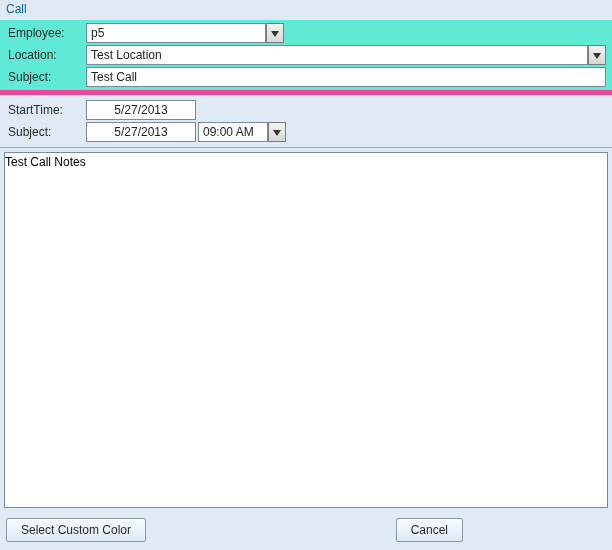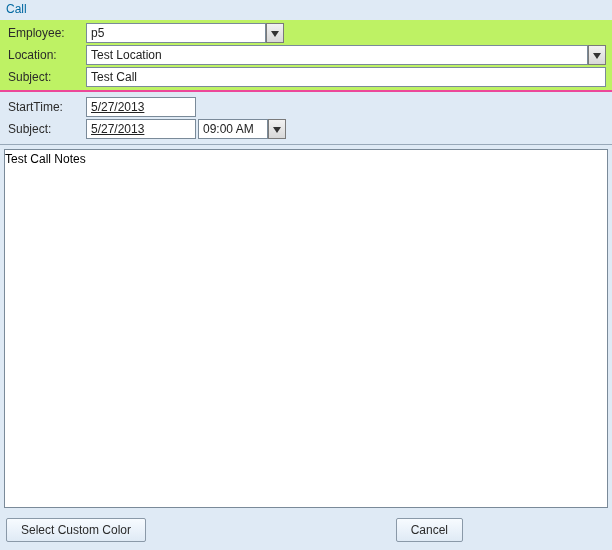--- a/index.html
+++ b/index.html
@@ -26,22 +26,22 @@
     color: #0369a1;
     font-size: 12px;
     background: #dfeaf5;
   }
   .form-row {
     display: flex;
     align-items: center;
     padding: 1px 4px;
   }
   .section {
-    background: #bef264;
-    border-bottom: 2px solid #ec4899;
+    background: #5eead4;
+    border-bottom: 5px solid #ec4899;
     padding: 2px 2px;
   }
   .label {
     width: 80px;
     color: #2b2b2b;
     padding-left: 2px;
   }
   .field-wrap {
     display: flex;
     align-items: flex-end;
@@ -59,21 +59,21 @@
     width: 18px;
     height: 20px;
     border: 1px solid #7a7a7a;
     background: linear-gradient(#f2f2f2,#d8d8d8);
     display: flex;
     align-items: center;
     justify-content: center;
     cursor: pointer;
   }
   .combo-btn svg { width: 8px; height: 6px; }
-  .date-field { width: 110px; text-align: left; text-decoration: underline; }
+  .date-field { width: 110px; text-align: center; }
   .time-field { width: 70px; }
   .employee-field { width: 180px; }
   .subject-field { flex: 1; }
   .location-field { flex: 1; }
   .notes-wrap {
     flex: 1;
     margin: 4px 4px 4px 4px;
     border: 1px solid #7a8a99;
     background: #fff;
     position: relative;

